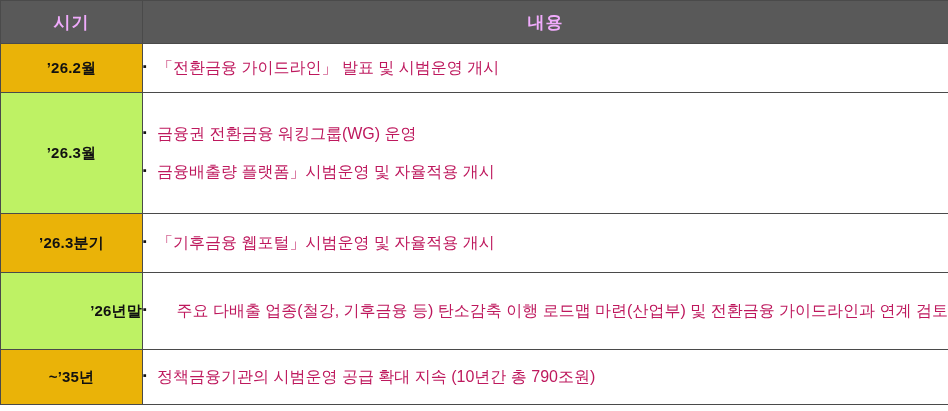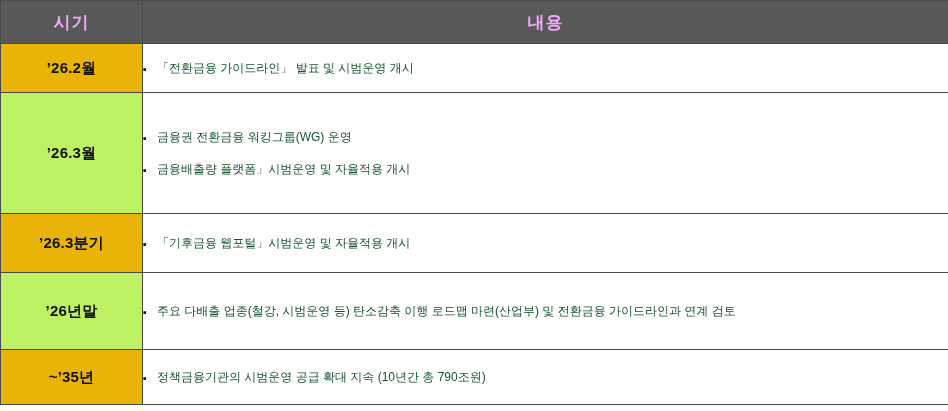--- a/index.html
+++ b/index.html
@@ -53,41 +53,41 @@
     padding: 8px 10px 8px 8px;
   }
   ul.bullets {
     list-style: none;
     margin: 0;
     padding: 0;
   }
   ul.bullets li {
     position: relative;
     padding-left: 14px;
-    font-size: 12px;
+    font-size: 16px;
     line-height: 1.5;
-    color: #14532d;
+    color: #be185d;
     margin: 0;
   }
   ul.bullets li + li {
     margin-top: 14px;
   }
   ul.bullets li::before {
     content: "\25AA";
     position: absolute;
     left: 0;
     top: 0;
     font-size: 11px;
     line-height: 1.95;
     color: #111111;
   }
   tr.r1 td { height: 48px; }
   tr.r2 td { height: 120px; }
   tr.r3 td { height: 58px; }
-  tr.r4 td { height: 76px; }
+  tr.r4 td { height: 76px; text-align: right; }
   tr.r5 td { height: 54px; }
 </style>
 </head>
 <body>
 
 <table class="schedule">
   <colgroup>
     <col class="col-period">
     <col class="col-content">
   </colgroup>
@@ -120,21 +120,21 @@
       <td class="content">
         <ul class="bullets">
           <li>「기후금융 웹포털」시범운영 및 자율적용 개시</li>
         </ul>
       </td>
     </tr>
     <tr class="r4">
       <td class="period alt">’26년말</td>
       <td class="content">
         <ul class="bullets">
-          <li>주요 다배출 업종(철강, 시범운영 등) 탄소감축 이행 로드맵 마련(산업부) 및 전환금융 가이드라인과 연계 검토</li>
+          <li>주요 다배출 업종(철강, 기후금융 등) 탄소감축 이행 로드맵 마련(산업부) 및 전환금융 가이드라인과 연계 검토</li>
         </ul>
       </td>
     </tr>
     <tr class="r5">
       <td class="period">~’35년</td>
       <td class="content">
         <ul class="bullets">
           <li>정책금융기관의 시범운영 공급 확대 지속 (10년간 총 790조원)</li>
         </ul>
       </td>

